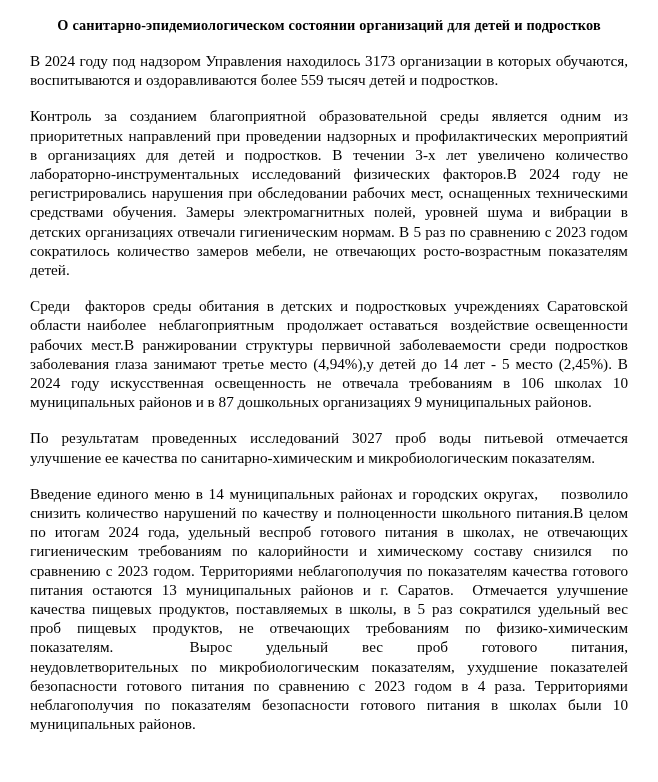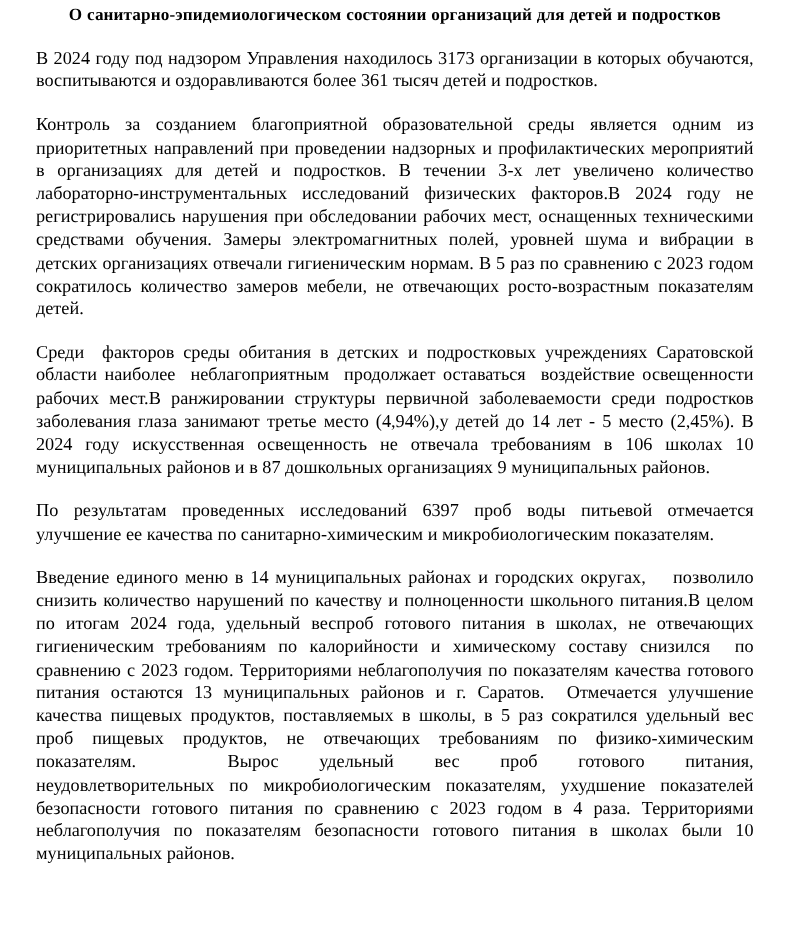--- a/index.html
+++ b/index.html
@@ -17,21 +17,21 @@
     -webkit-font-smoothing: antialiased;
   }
   .page {
     box-sizing: border-box;
     width: 658px;
     height: 782px;
     padding: 0 30px;
     background: #ffffff;
   }
   .doc-title {
-    margin: 0;
+    margin: 12px;
     padding-top: 4px;
     font-size: 14.3px;
     line-height: 18px;
     font-weight: bold;
     text-align: center;
     letter-spacing: 0.1px;
     word-spacing: 0.3px;
   }
   .body-copy {
     margin-top: 17px;
@@ -52,25 +52,25 @@
 </style>
 </head>
 <body>
 
 <div class="page">
 
   <h1 class="doc-title">О санитарно-эпидемиологическом состоянии организаций для детей и подростков</h1>
 
   <div class="body-copy">
 
-    <p class="para">В 2024 году под надзором Управления находилось 3173 организации в которых обучаются, воспитываются и оздоравливаются более 361 тысяч детей и подростков.</p>
+    <p class="para">В 2024 году под надзором Управления находилось 3173 организации в которых обучаются, воспитываются и оздоравливаются более 559 тысяч детей и подростков.</p>
 
     <p class="para">Контроль за созданием благоприятной образовательной среды является одним из приоритетных направлений при проведении надзорных и профилактических мероприятий в организациях для детей и подростков. В течении 3-х лет увеличено количество лабораторно-инструментальных исследований физических факторов.В 2024 году не регистрировались нарушения при обследовании рабочих мест, оснащенных техническими средствами обучения. Замеры электромагнитных полей, уровней шума и вибрации в детских организациях отвечали гигиеническим нормам. В 5 раз по сравнению с 2023 годом сократилось количество замеров мебели, не отвечающих росто-возрастным показателям детей.</p>
 
     <p class="para">Среди  факторов среды обитания в детских и подростковых учреждениях Саратовской области наиболее  неблагоприятным  продолжает оставаться  воздействие освещенности рабочих мест.В ранжировании структуры первичной заболеваемости среди подростков заболевания глаза занимают третье место (4,94%),у детей до 14 лет - 5 место (2,45%). В 2024 году искусственная освещенность не отвечала требованиям в 106 школах 10 муниципальных районов и в 87 дошкольных организациях 9 муниципальных районов.</p>
 
 
-    <p class="para">По результатам проведенных исследований 6397 проб воды питьевой отмечается улучшение ее качества по санитарно-химическим и микробиологическим показателям.</p>
+    <p class="para">По результатам проведенных исследований 3027 проб воды питьевой отмечается улучшение ее качества по санитарно-химическим и микробиологическим показателям.</p>
 
     <p class="para">Введение единого меню в 14 муниципальных районах и городских округах,    позволило снизить количество нарушений по качеству и полноценности школьного питания.В целом по итогам 2024 года, удельный веспроб готового питания в школах, не отвечающих гигиеническим требованиям по калорийности и химическому составу снизился  по сравнению с 2023 годом. Территориями неблагополучия по показателям качества готового питания остаются 13 муниципальных районов и г. Саратов.  Отмечается улучшение качества пищевых продуктов, поставляемых в школы, в 5 раз сократился удельный вес проб пищевых продуктов, не отвечающих требованиям по физико-химическим    показателям.         Вырос    удельный    вес    проб    готового    питания, неудовлетворительных  по  микробиологическим  показателям,  ухудшение  показателей безопасности готового питания по сравнению с 2023 годом в 4 раза. Территориями неблагополучия по показателям безопасности готового питания в школах были 10 муниципальных районов.</p>
 
   </div>
 </div>
 
 </body></html>

